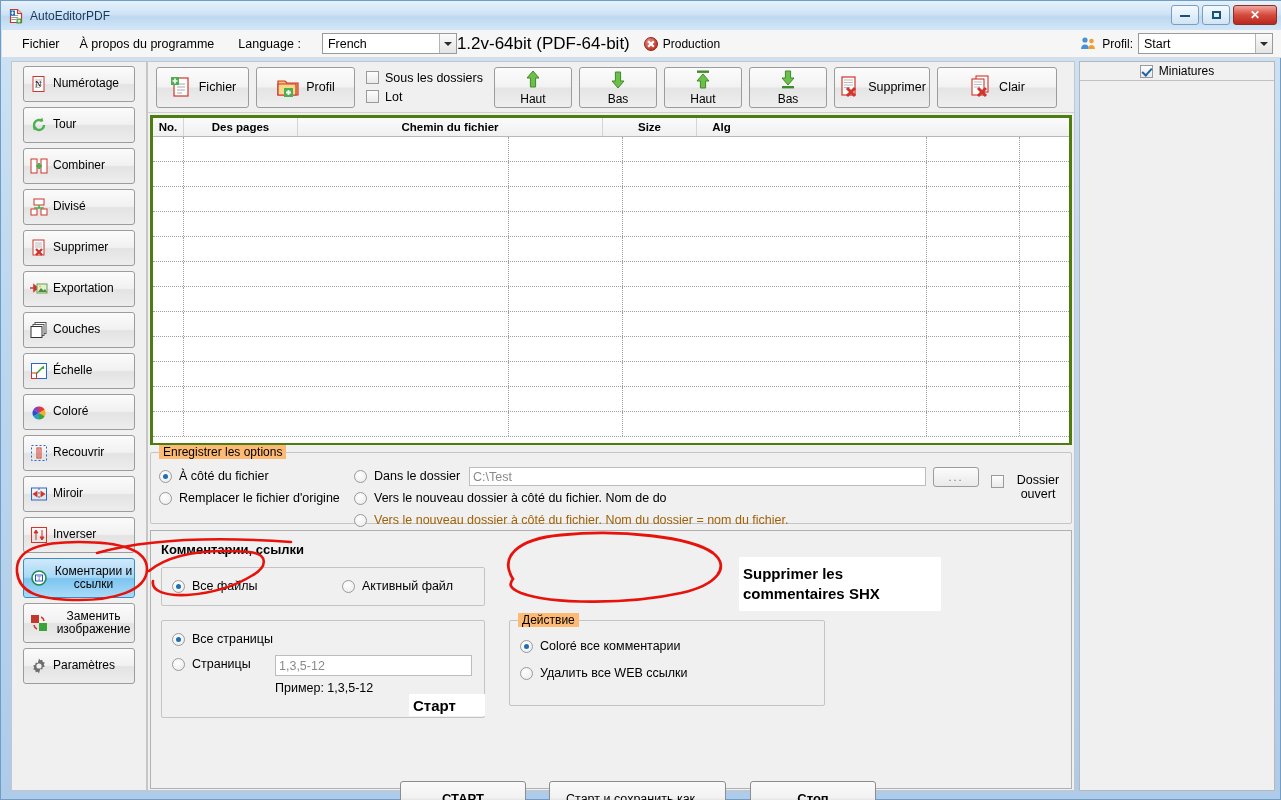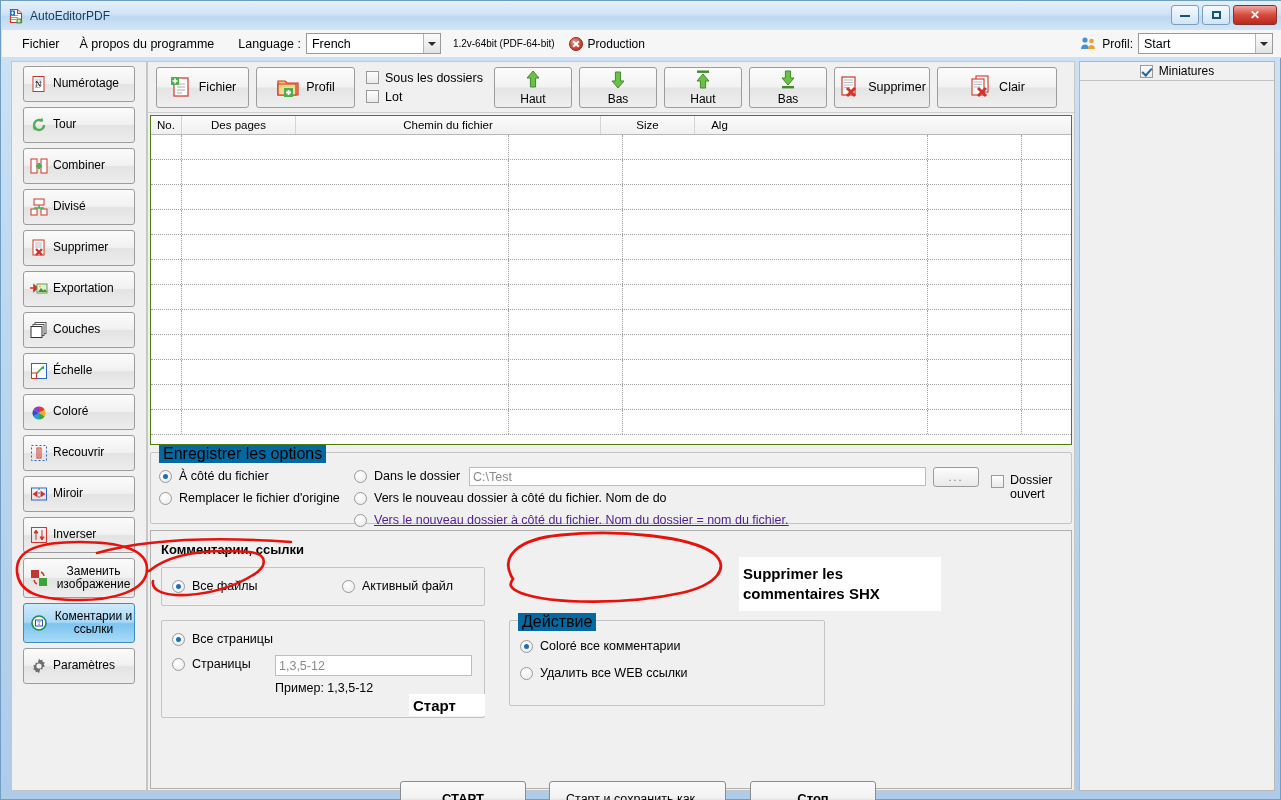--- a/index.html
+++ b/index.html
@@ -40,32 +40,32 @@
   }
   .win-btn .glyph-min{width:10px;height:3px;border-bottom:2px solid #16537a;}
   .win-btn .glyph-max{width:9px;height:8px;border:2px solid #16537a;}
   
   .menubar{
     position:absolute;left:1px;top:29px;width:1279px;height:28px;
     background:#f6f6f6;border-bottom:1px solid #dcdcdc;
     display:flex;align-items:center;padding-left:10px;gap:0;
   }
   .menu-item{padding:3px 10px;color:#000;font-size:12.5px;white-space:nowrap;}
-  .menu-label{margin-left:14px;margin-right:5px;font-size:12.5px;}
+  .menu-label{margin-left:14px;margin-right:21px;font-size:12.5px;}
   .combo{
     height:21px;min-width:135px;border:1px solid #9a9a9a;background:#fff;
     display:flex;align-items:center;padding-left:5px;font-size:12.5px;position:relative;
   }
   .combo .arrowbox{
     position:absolute;right:0;top:0;bottom:0;width:17px;
     background:linear-gradient(180deg,#fbfbfb,#e3e3e3);
     border-left:1px solid #b5b5b5;display:flex;align-items:center;justify-content:center;
   }
   .caret{width:0;height:0;border-left:4px solid transparent;border-right:4px solid transparent;border-top:4px solid #2b2b2b;}
-  .ver-text{margin-left:12px;font-size:10px;}
+  .ver-text{font-size:17px;}
   .prod-wrap{display:flex;align-items:center;margin-left:14px;gap:5px;}
   .prodicon{width:14px;height:14px;border-radius:50%;background:radial-gradient(circle at 35% 30%,#e98f87,#c0392b 70%);position:relative;border:1px solid #8d2418;}
   .prodicon:before,.prodicon:after{content:"";position:absolute;left:2px;top:5.5px;width:8px;height:2px;background:#fff;}
   .prodicon:before{transform:rotate(45deg);}
   .prodicon:after{transform:rotate(-45deg);}
   .profil-wrap{position:absolute;right:8px;top:3px;display:flex;align-items:center;gap:5px;}
   .people-icon{width:17px;height:15px;position:relative;}
   
   .sidebar{
     position:absolute;left:10px;top:60px;width:136px;height:730px;
@@ -97,51 +97,51 @@
     display:flex;align-items:center;gap:7px;padding-left:8px;
   }
   .tb-btn{
     height:41px;border:1px solid #9c9c9c;border-radius:3px;
     background:linear-gradient(180deg,#fcfcfc 0%,#f2f2f2 48%,#e4e4e4 52%,#efefef 100%);
     display:flex;align-items:center;justify-content:center;gap:6px;padding:0 10px;font-size:12.5px;
   }
   .tb-btn.vert{flex-direction:column;gap:0;padding:2px 6px 1px 6px;width:78px;}
   .tb-btn.vert .lbl{font-size:12px;}
   .chk-col{display:flex;flex-direction:column;justify-content:center;gap:5px;margin:0 4px;}
-  .chkrow{display:flex;align-items:center;gap:6px;font-size:12.5px;}
+  .chkrow{display:flex;align-items:center;gap:6px;font-size:12.5px;text-align:center;}
   .cbox{width:13px;height:13px;border:1px solid #9a9a9a;background:linear-gradient(180deg,#fdfdfd,#eaeaea);flex:none;}
   .cbox.checked{position:relative;}
   .cbox.checked:after{content:"";position:absolute;left:3px;top:0px;width:4px;height:8px;border:solid #1d64a5;border-width:0 2px 2px 0;transform:rotate(42deg);}
   
   .filelist{
     position:absolute;left:2px;top:53px;width:922px;height:330px;
-    background:#fff;border:1px solid #4d7c0f;
+    background:#fff;border:3px solid #4d7c0f;font-weight:bold;
   }
   .fl-head{
     height:19px;display:flex;background:linear-gradient(180deg,#fbfbfb,#f0f0f0);
     border-bottom:1px solid #b8b8b8;font-size:11.5px;
   }
   .fl-head .cell{
     border-right:1px solid #d4d4d4;display:flex;align-items:center;justify-content:center;
     height:100%;color:#000;
   }
   .fl-body{position:relative;height:306px;background:#fff;}
   .fl-row{height:25px;border-bottom:1px dotted #9f9f9f;display:flex;}
   .fl-row .cell{border-right:1px dotted #9f9f9f;height:100%;}
   
   .grp{
     position:absolute;border:1px solid #c4c4c4;border-radius:2px;background:#f0f0f0;
   }
   .grp-title{
-    position:absolute;top:-8px;left:8px;background:#0369a1;padding:0 4px;font-size:16px;color:#000;
+    position:absolute;top:-8px;left:8px;background:#fdba74;padding:0 4px;font-size:12px;color:#000;
   }
   .radio{width:13px;height:13px;border-radius:50%;border:1px solid #9a9a9a;background:radial-gradient(circle at 40% 35%,#ffffff,#e9e9e9);flex:none;position:relative;}
   .radio.on:after{content:"";position:absolute;left:3px;top:3px;width:5px;height:5px;border-radius:50%;background:#1c6fb5;}
   .rrow{display:flex;align-items:center;gap:7px;font-size:12.5px;}
-  .rrow.dim, .rrow.dim *{color:#4c1d95;text-decoration:underline;}
+  .rrow.dim, .rrow.dim *{color:#a16207;}
   .tinput{
     border:1px solid #bdbdbd;background:#fff;height:19px;font-size:12.5px;color:#8a8a8a;
     display:flex;align-items:center;padding-left:3px;
   }
   .dots-btn{
     width:46px;height:20px;border:1px solid #9c9c9c;border-radius:3px;
     background:linear-gradient(180deg,#fcfcfc,#e9e9e9);
     display:flex;align-items:center;justify-content:center;color:#777;letter-spacing:2px;font-size:11px;
   }
   
@@ -373,41 +373,41 @@
       <span class="sicon">
         <svg width="18" height="18" viewBox="0 0 18 18">
             <rect x="1.5" y="1.5" width="15" height="15" fill="none" stroke="#d0342c"></rect>
             <path d="M6 14V5M6 4l-2 3h4z" fill="#d0342c" stroke="#d0342c"></path>
             <path d="M12 4v9M12 14l2-3h-4z" fill="#d0342c" stroke="#d0342c"></path>
           </svg>
       </span>
       <span class="lbl">Inverser</span>
     </div>
 
+    <div class="side-btn selected twoline center">
+      <span class="sicon">
+        <svg width="18" height="18" viewBox="0 0 18 18">
+            <circle cx="9" cy="9" r="7" fill="#fff" stroke="#1c8c4c" stroke-width="1.6"></circle>
+            <rect x="5.5" y="6" width="7" height="6" fill="none" stroke="#2b4fc9"></rect>
+            <text x="9" y="11" font-size="6" text-anchor="middle" fill="#2b4fc9" font-family="Liberation Serif, serif">T</text>
+          </svg>
+      </span>
+      <span class="lbl">Коментарии и ссылки</span>
+    </div>
+
     <div class="side-btn twoline center">
       <span class="sicon">
         <svg width="18" height="18" viewBox="0 0 18 18">
             <rect x="1" y="1" width="8" height="8" fill="#c0392b"></rect>
             <rect x="9" y="9" width="8" height="8" fill="#3aa33a"></rect>
             <path d="M11 3a5 5 0 0 1 3 4" stroke="#d0342c" stroke-width="1.6" fill="none"></path>
             <path d="M7 15a5 5 0 0 1-3-4" stroke="#d0342c" stroke-width="1.6" fill="none"></path>
           </svg>
       </span>
       <span class="lbl">Заменить изображение</span>
-    </div>
-
-    <div class="side-btn selected twoline center">
-      <span class="sicon">
-        <svg width="18" height="18" viewBox="0 0 18 18">
-            <circle cx="9" cy="9" r="7" fill="#fff" stroke="#1c8c4c" stroke-width="1.6"></circle>
-            <rect x="5.5" y="6" width="7" height="6" fill="none" stroke="#2b4fc9"></rect>
-            <text x="9" y="11" font-size="6" text-anchor="middle" fill="#2b4fc9" font-family="Liberation Serif, serif">T</text>
-          </svg>
-      </span>
-      <span class="lbl">Коментарии и ссылки</span>
     </div>
 
     <div class="side-btn">
       <span class="sicon">
         <svg width="18" height="18" viewBox="0 0 18 18">
             <path d="M9 1.5l1.2 1.8 2.1-.6.4 2.2 2.1.7-1 2 1 2-2.1.7-.4 2.2-2.1-.6L9 16.5l-1.2-1.8-2.1.6-.4-2.2-2.1-.7 1-2-1-2 2.1-.7.4-2.2 2.1.6z" fill="#6d6d6d"></path>
             <circle cx="9" cy="9" r="2.6" fill="#f0f0f0"></circle>
           </svg>
       </span>
       <span class="lbl">Paramètres</span>

